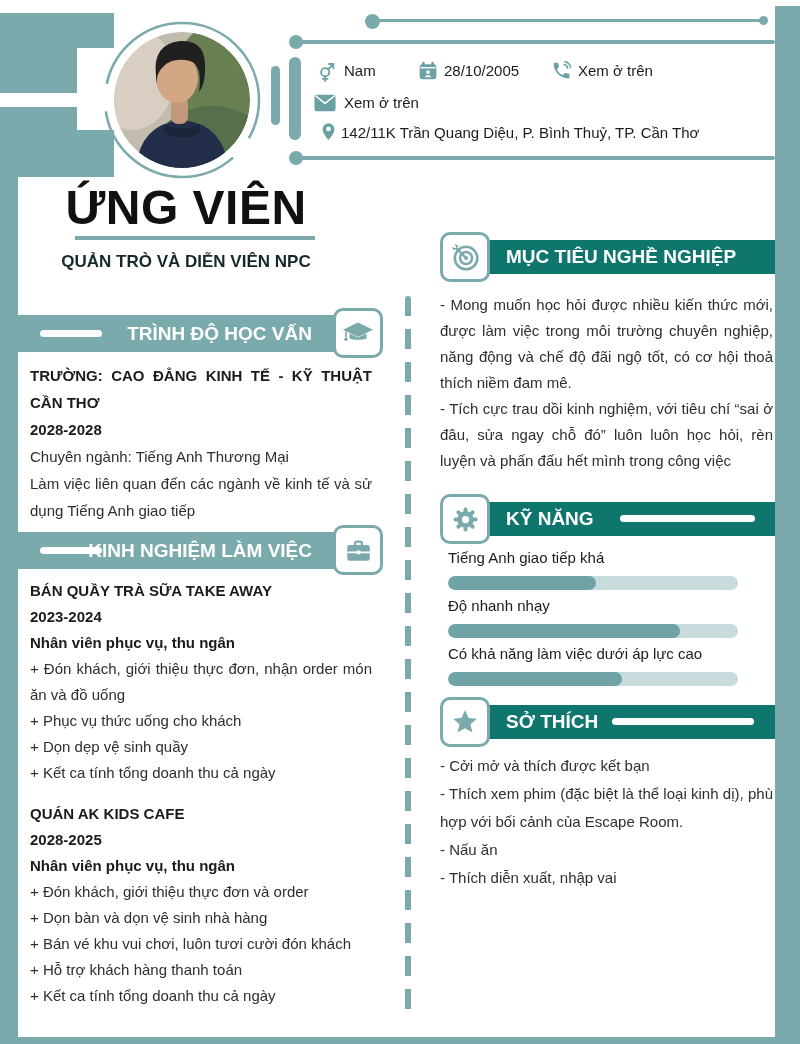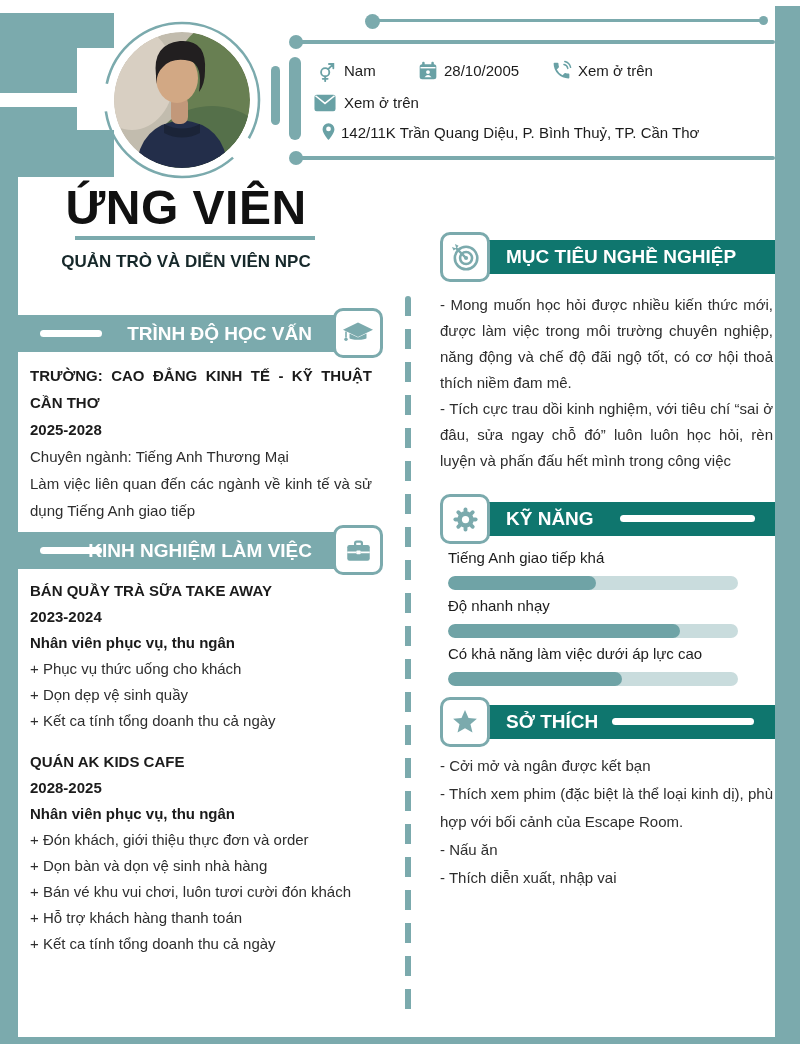--- a/index.html
+++ b/index.html
@@ -158,41 +158,42 @@
   <div class="abs icon-box" style="left:333px;top:308px;">
     <svg viewBox="0 0 32 24" width="32" height="24">
       <path fill="#7baaad" d="M16 1.5 31 8.8 16 16.1 1 8.8Z"></path>
       <path fill="#7baaad" d="M7.5 12.4v4.6c0 2.4 17 2.4 17 0v-4.6l-8.5 4.1z"></path>
       <path stroke="#7baaad" stroke-width="1.6" fill="none" d="M4 10.5v6"></path>
       <circle cx="4" cy="18.2" r="1.7" fill="#7baaad"></circle>
     </svg>
   </div>
   <div class="abs body-l" style="top:362px;">
     <p class="b just">TRƯỜNG: CAO ĐẲNG KINH TẾ - KỸ THUẬT CẦN THƠ</p>
-    <p class="b">2025-2028</p>
+    <p class="b">2028-2028</p>
     <p>Chuyên ngành: Tiếng Anh Thương Mại</p>
     <p class="just">Làm việc liên quan đến các ngành về kinh tế và sử dụng Tiếng Anh giao tiếp</p>
   </div>
 
   <div class="abs sec-bar-l" style="top:532px;">
     <span>KINH NGHIỆM LÀM VIỆC</span>
   </div>
   <div class="abs wdash" style="left:40px;top:547px;width:62px;"></div>
   <div class="abs icon-box" style="left:333px;top:525px;">
     <svg viewBox="0 0 24 24" width="27" height="27">
       <path fill="none" stroke="#7baaad" stroke-width="2" d="M9 7V5.4A1.4 1.4 0 0110.4 4h3.2A1.4 1.4 0 0115 5.4V7"></path>
       <rect x="2" y="7" width="20" height="14" rx="2" fill="#7baaad"></rect>
       <path stroke="#fff" stroke-width="1.6" d="M2 13.6h8 M14 13.6h8"></path>
       <rect x="10" y="12" width="4" height="3.4" rx="0.9" fill="#fff"></rect>
     </svg>
   </div>
   <div class="abs body-l" style="top:578px;line-height:26px;">
     <p class="b">BÁN QUẦY TRÀ SỮA TAKE AWAY</p>
     <p class="b">2023-2024</p>
     <p class="b">Nhân viên phục vụ, thu ngân</p>
+    <p class="just">+ Đón khách, giới thiệu thực đơn, nhận order món ăn và đồ uống</p>
     <p>+ Phục vụ thức uống cho khách</p>
     <p>+ Dọn dẹp vệ sinh quầy</p>
     <p>+ Kết ca tính tổng doanh thu cả ngày</p>
     <div class="jobgap"></div>
     <p class="b">QUÁN AK KIDS CAFE</p>
     <p class="b">2028-2025</p>
     <p class="b">Nhân viên phục vụ, thu ngân</p>
     <p>+ Đón khách, giới thiệu thực đơn và order</p>
     <p>+ Dọn bàn và dọn vệ sinh nhà hàng</p>
     <p>+ Bán vé khu vui chơi, luôn tươi cười đón khách</p>
@@ -249,19 +250,19 @@
   <div class="abs sec-bar-r" style="top:705px;">
     <span>SỞ THÍCH</span>
   </div>
   <div class="abs wdash" style="left:612px;top:718px;width:142px;"></div>
   <div class="abs icon-box" style="left:440px;top:697px;">
     <svg viewBox="0 0 24 24" width="28" height="28">
       <path fill="#7baaad" d="M12 1.8l3 6.8 7.2.6-5.5 4.8 1.7 7.1L12 17.3 5.6 21.1l1.7-7.1L1.8 9.2 9 8.6z"></path>
     </svg>
   </div>
   <div class="abs body-r" style="top:752px;line-height:28px;">
-    <p>- Cởi mở và ngân được kết bạn</p>
+    <p>- Cởi mở và thích được kết bạn</p>
     <p class="just">- Thích xem phim (đặc biệt là thể loại kinh dị), phù hợp với bối cảnh của Escape Room.</p>
     <p>- Nấu ăn</p>
     <p>- Thích diễn xuất, nhập vai</p>
   </div>
 
 </div>
 
 </body></html>

